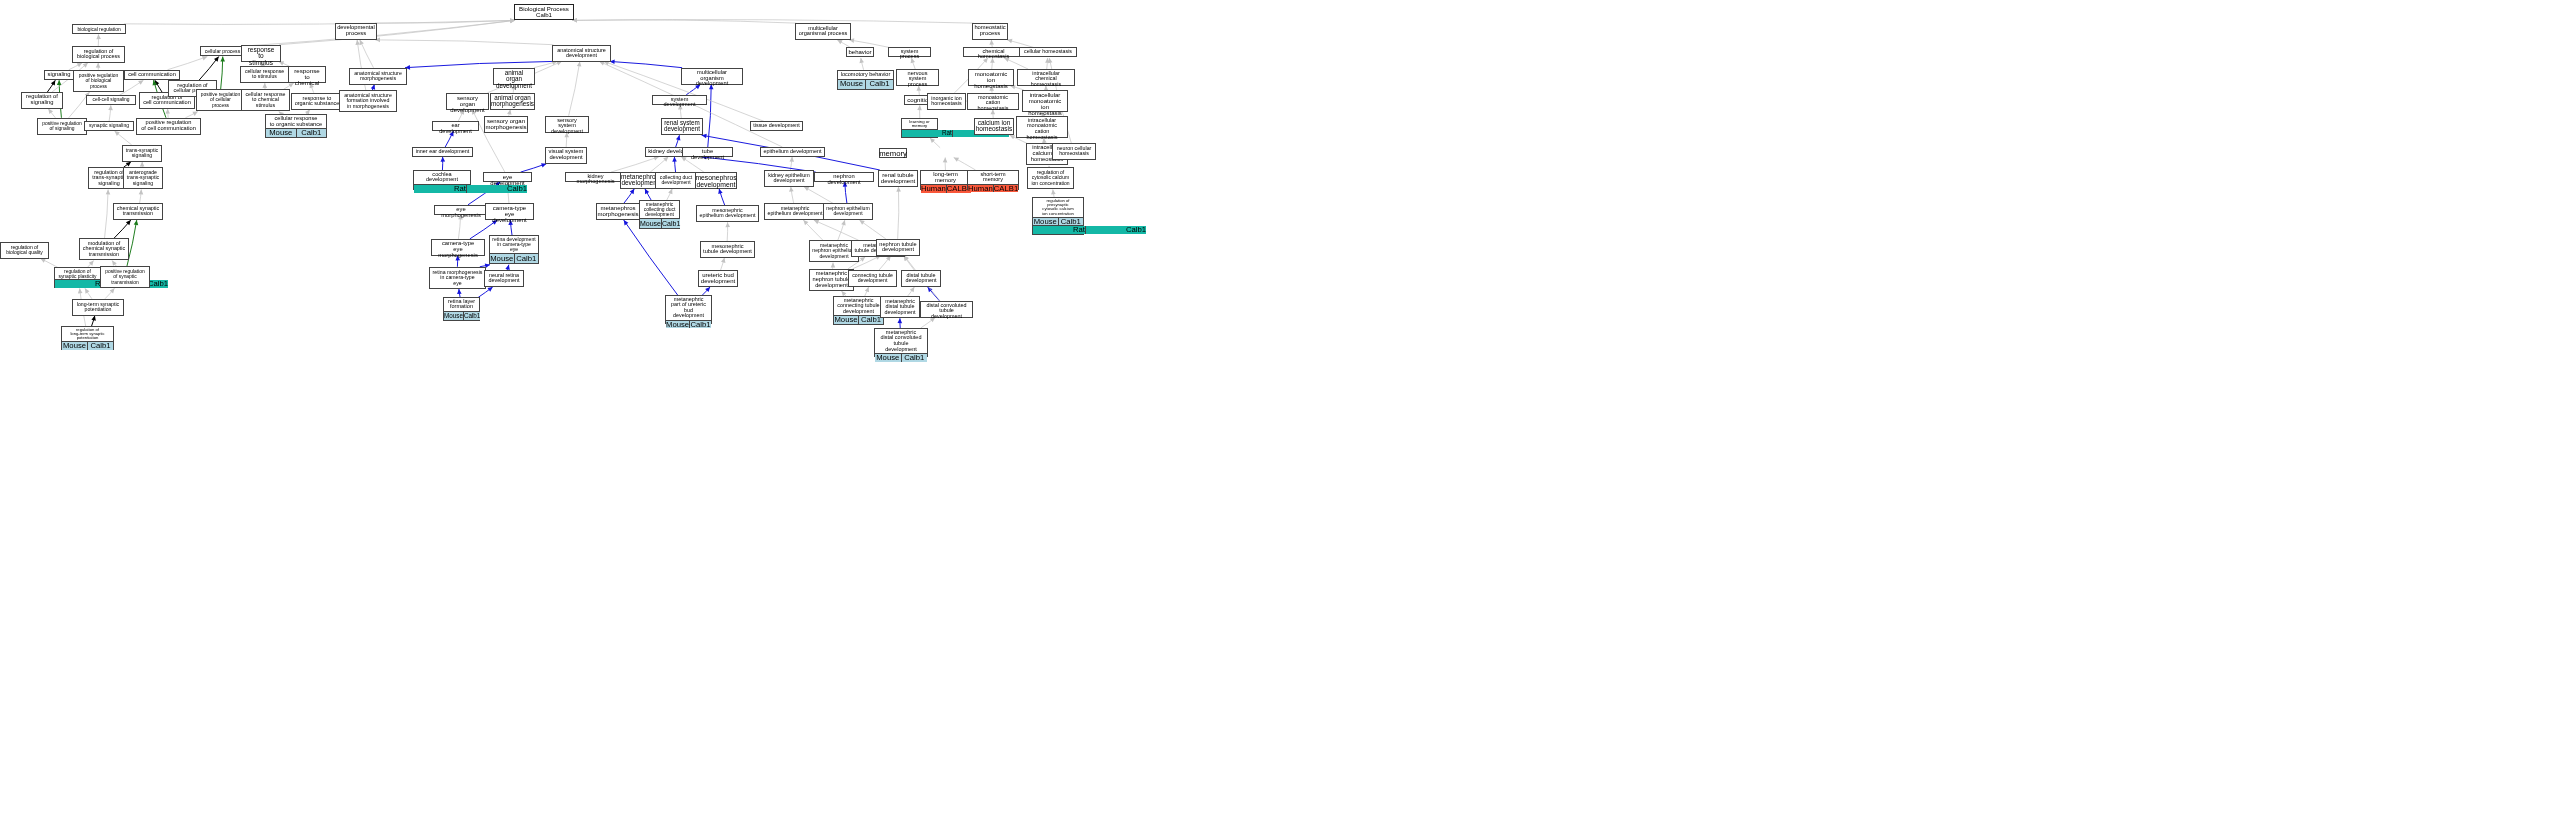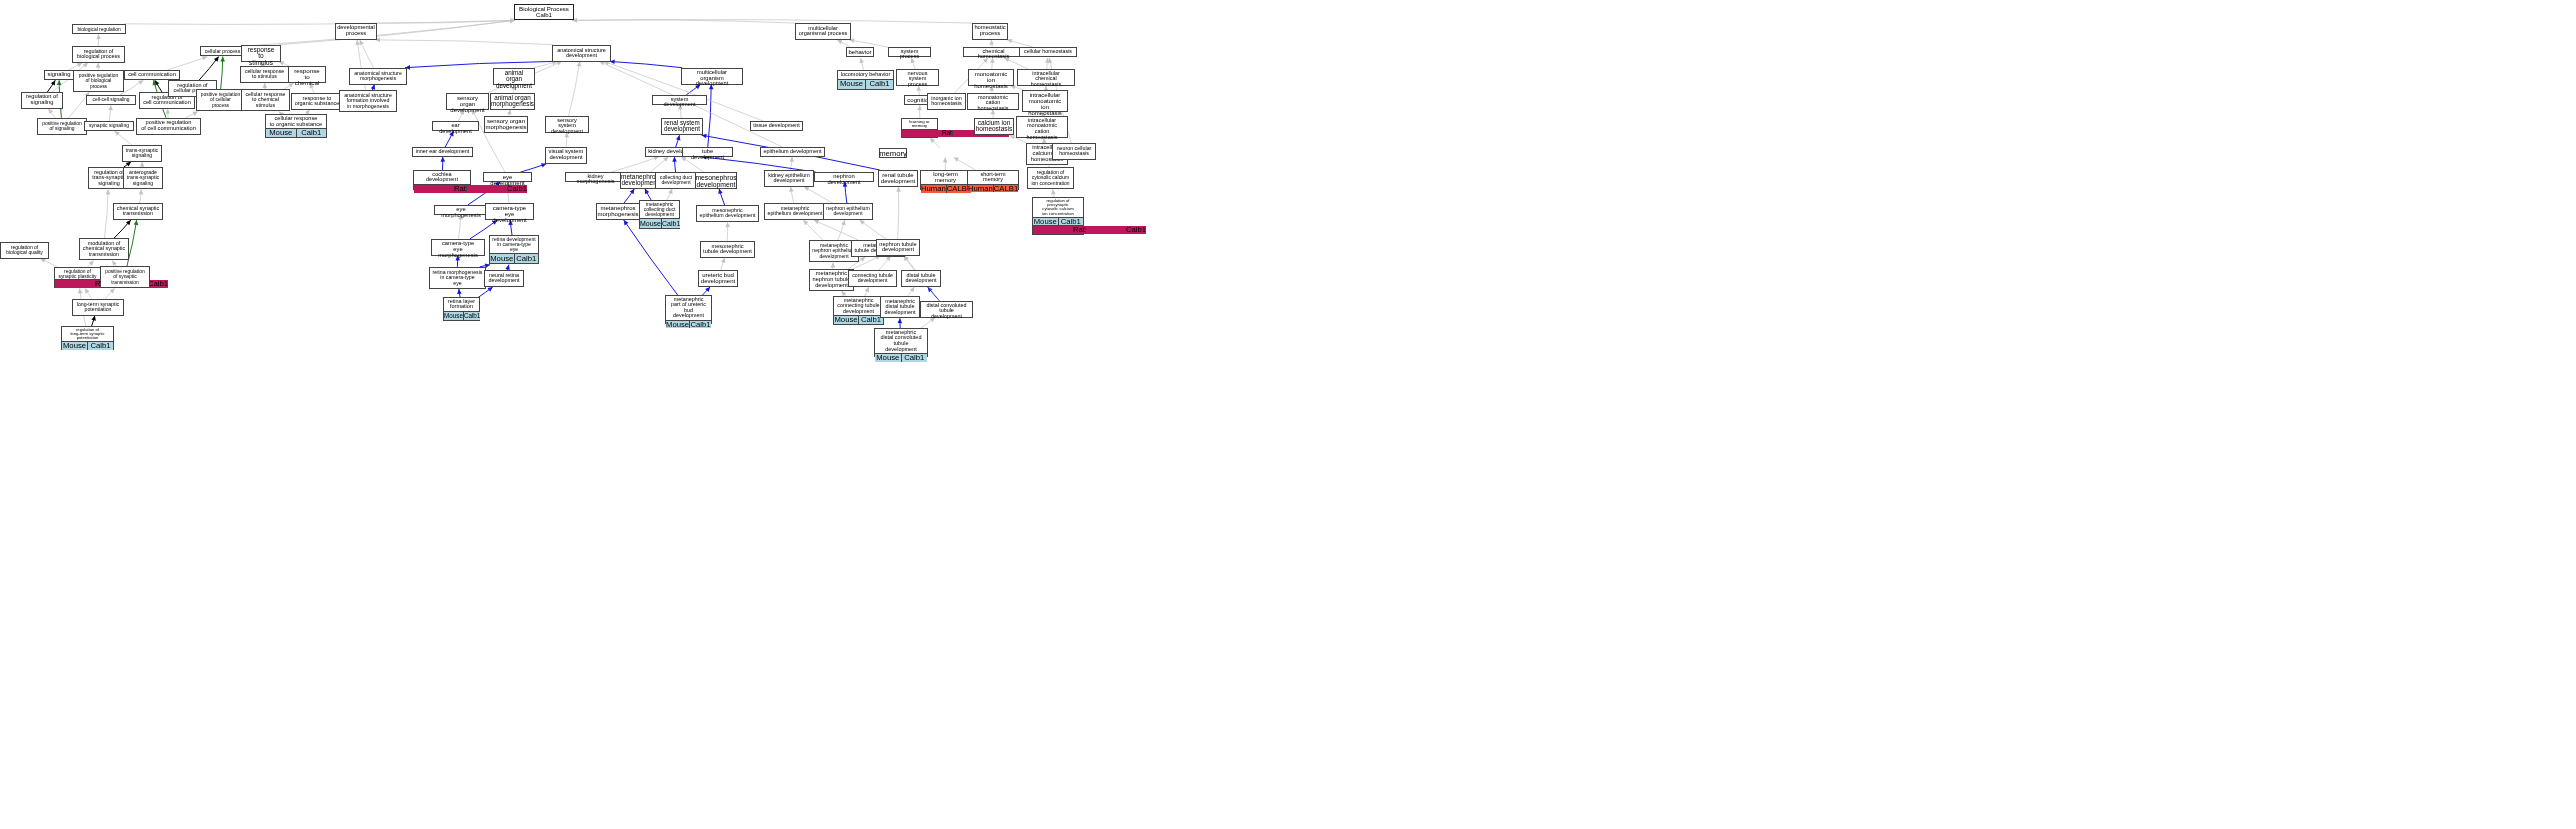--- a/index.html
+++ b/index.html
@@ -8,21 +8,21 @@
   #edges{position:absolute;left:0;top:0;width:2576px;height:830px;}
   .node{position:absolute;box-sizing:border-box;border:0.7px solid #444;background:#fff;
         display:flex;flex-direction:column;align-items:stretch;}
   .node .ttl{flex:1;display:flex;align-items:center;justify-content:center;text-align:center;
              padding:0.7px 2.1px;line-height:1.03;color:#000;font-size:7.7px;white-space:pre-line;}
   .node .ann{display:flex;border-top:0.7px solid #444;height:9px;}
   .node .ann span{flex:1;display:flex;align-items:center;justify-content:center;
                   font-size:7.7px;color:#000;line-height:1;}
   .node .ann span:first-child{border-right:0.7px solid #444;}
   .ann.mouse span{background:#b0d8e4;}
-  .ann.rat span{background:#be185d;padding-left:40px;}
+  .ann.rat span{background:#14b8a6;padding-left:40px;}
   .ann.human span{background:#f9573a;}
   .root{border:0.7px solid #222;}
 </style>
 </head>
 <body>
 
 <div id="canvas">
   <svg id="edges" viewBox="0 0 3701 1192" width="2576" height="830">
       <path d="M178,34 Q459.0996401847822,37.099778384757215 740,29" fill="none" stroke="#c3c3c3" stroke-width="1"></path>
       <polygon points="740,29 732.9077921391761,25.903132605540357 733.0980244581726,32.500390495361636" fill="#c3c3c3"></polygon>

